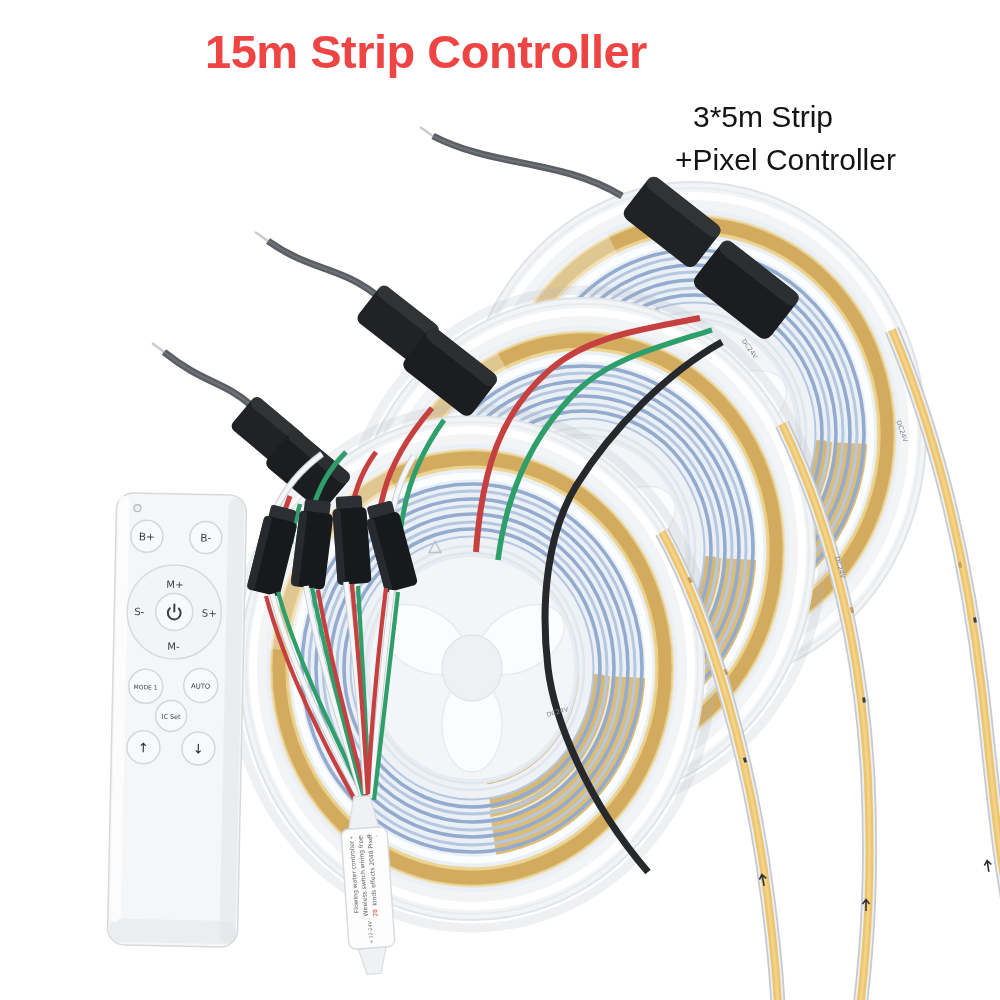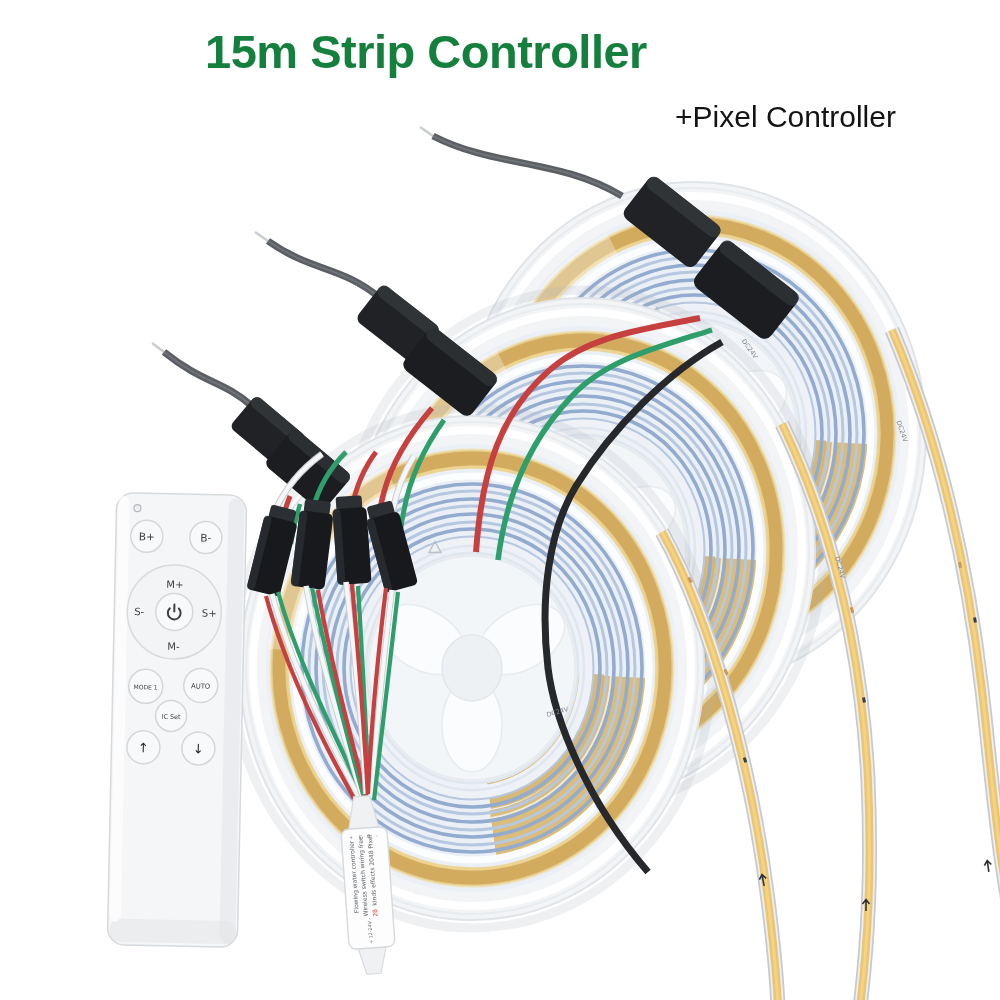--- a/index.html
+++ b/index.html
@@ -1,20 +1,20 @@
 <!DOCTYPE html>
 <html><head>
 <meta charset="utf-8">
 <style>
   html,body{margin:0;padding:0;background:#ffffff;}
   .stage{position:relative;width:1000px;height:1000px;background:#ffffff;overflow:hidden;
          font-family:"Liberation Sans", sans-serif;}
   .stage svg{position:absolute;left:0;top:0;}
   .title{position:absolute;left:0;top:24px;width:852px;text-align:center;
-         font-size:47px;font-weight:bold;color:#15803d;letter-spacing:-0.5px;}
+         font-size:47px;font-weight:bold;color:#ef4444;letter-spacing:-0.5px;}
   .subtitle{position:absolute;left:675px;top:95px;font-size:30px;line-height:43px;color:#141414;}
   .subtitle .l1{margin-left:18px;}
   svg text{font-family:"DejaVu Sans","Liberation Sans",sans-serif;}
 </style>
 </head>
 <body>
 
 <div class="stage">
 
 <svg width="1000" height="1000" viewBox="0 0 1000 1000">
@@ -284,16 +284,17 @@
     </g>
     <g>
       <circle cx="199" cy="748" r="16.5" fill="#f8f9fa" stroke="#d3d7da" stroke-width="1.5"></circle>
       <text x="199" y="753" font-size="13" fill="#26282c" text-anchor="middle">↓</text>
     </g>
   </g>
 </svg>
 
 <div class="title">15m Strip Controller</div>
 <div class="subtitle">
+  <div class="l1">3*5m Strip</div>
   <div class="l2">+Pixel Controller</div>
 </div>
 
 </div>
 
 </body></html>

